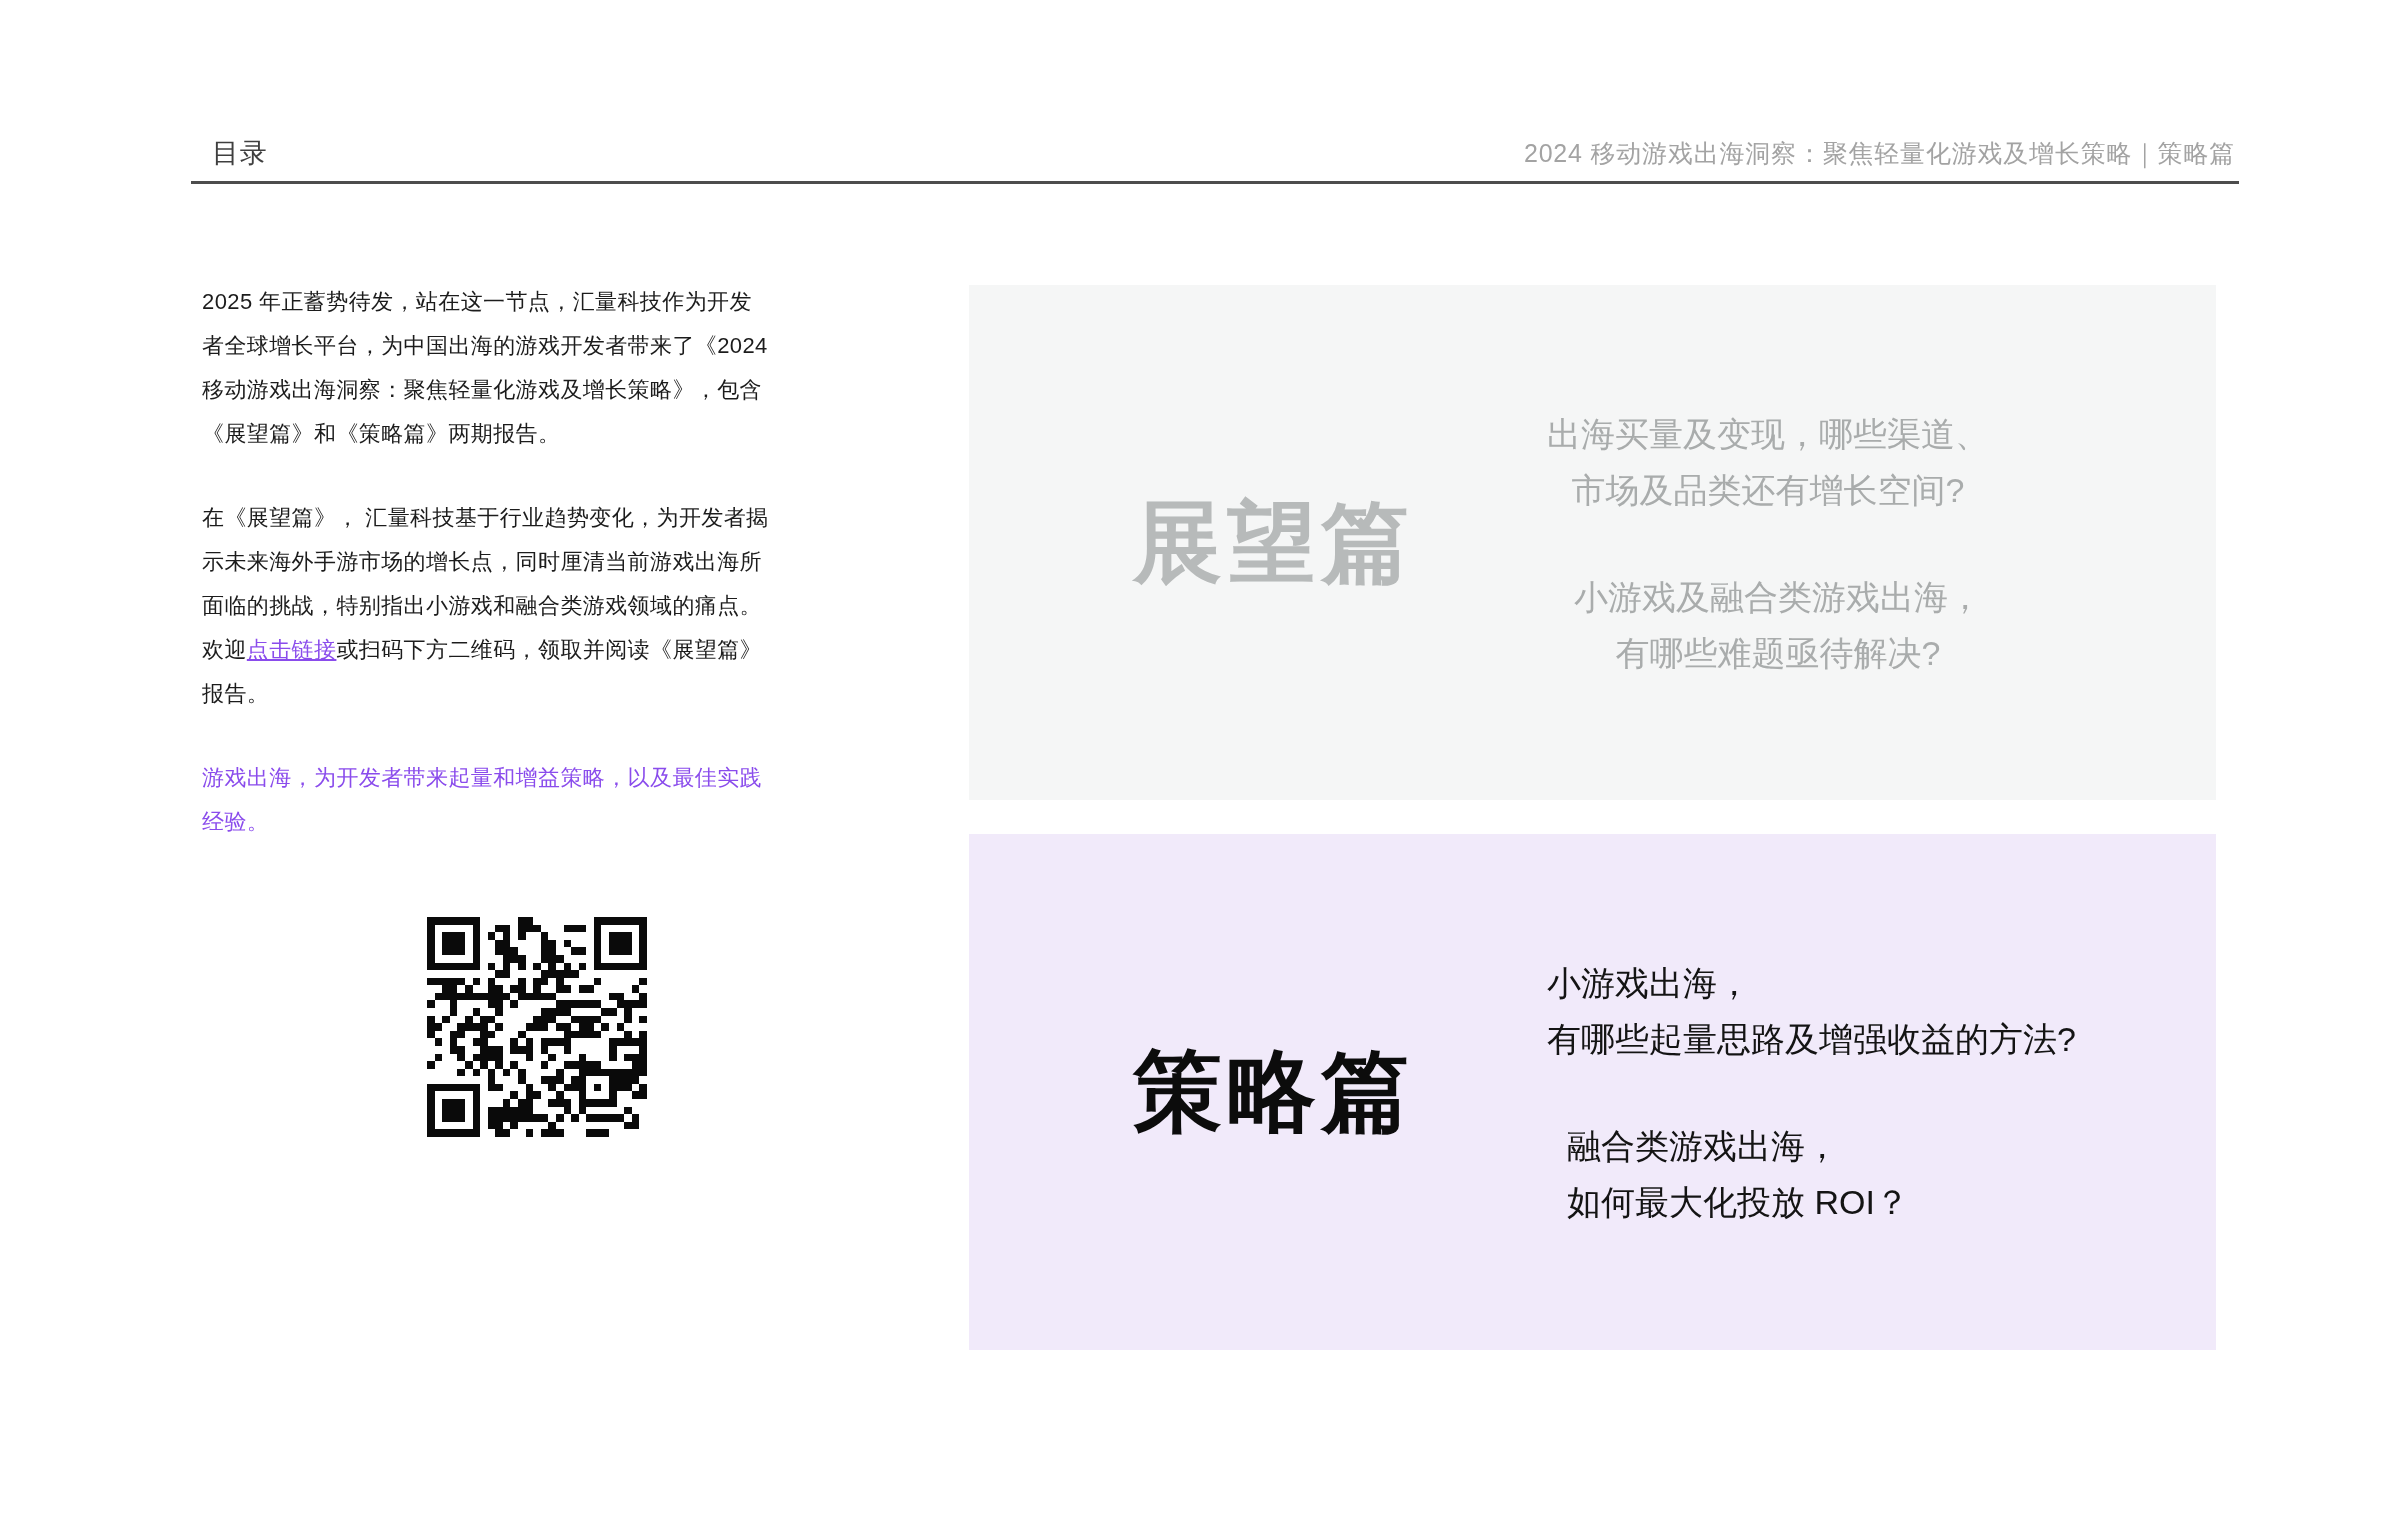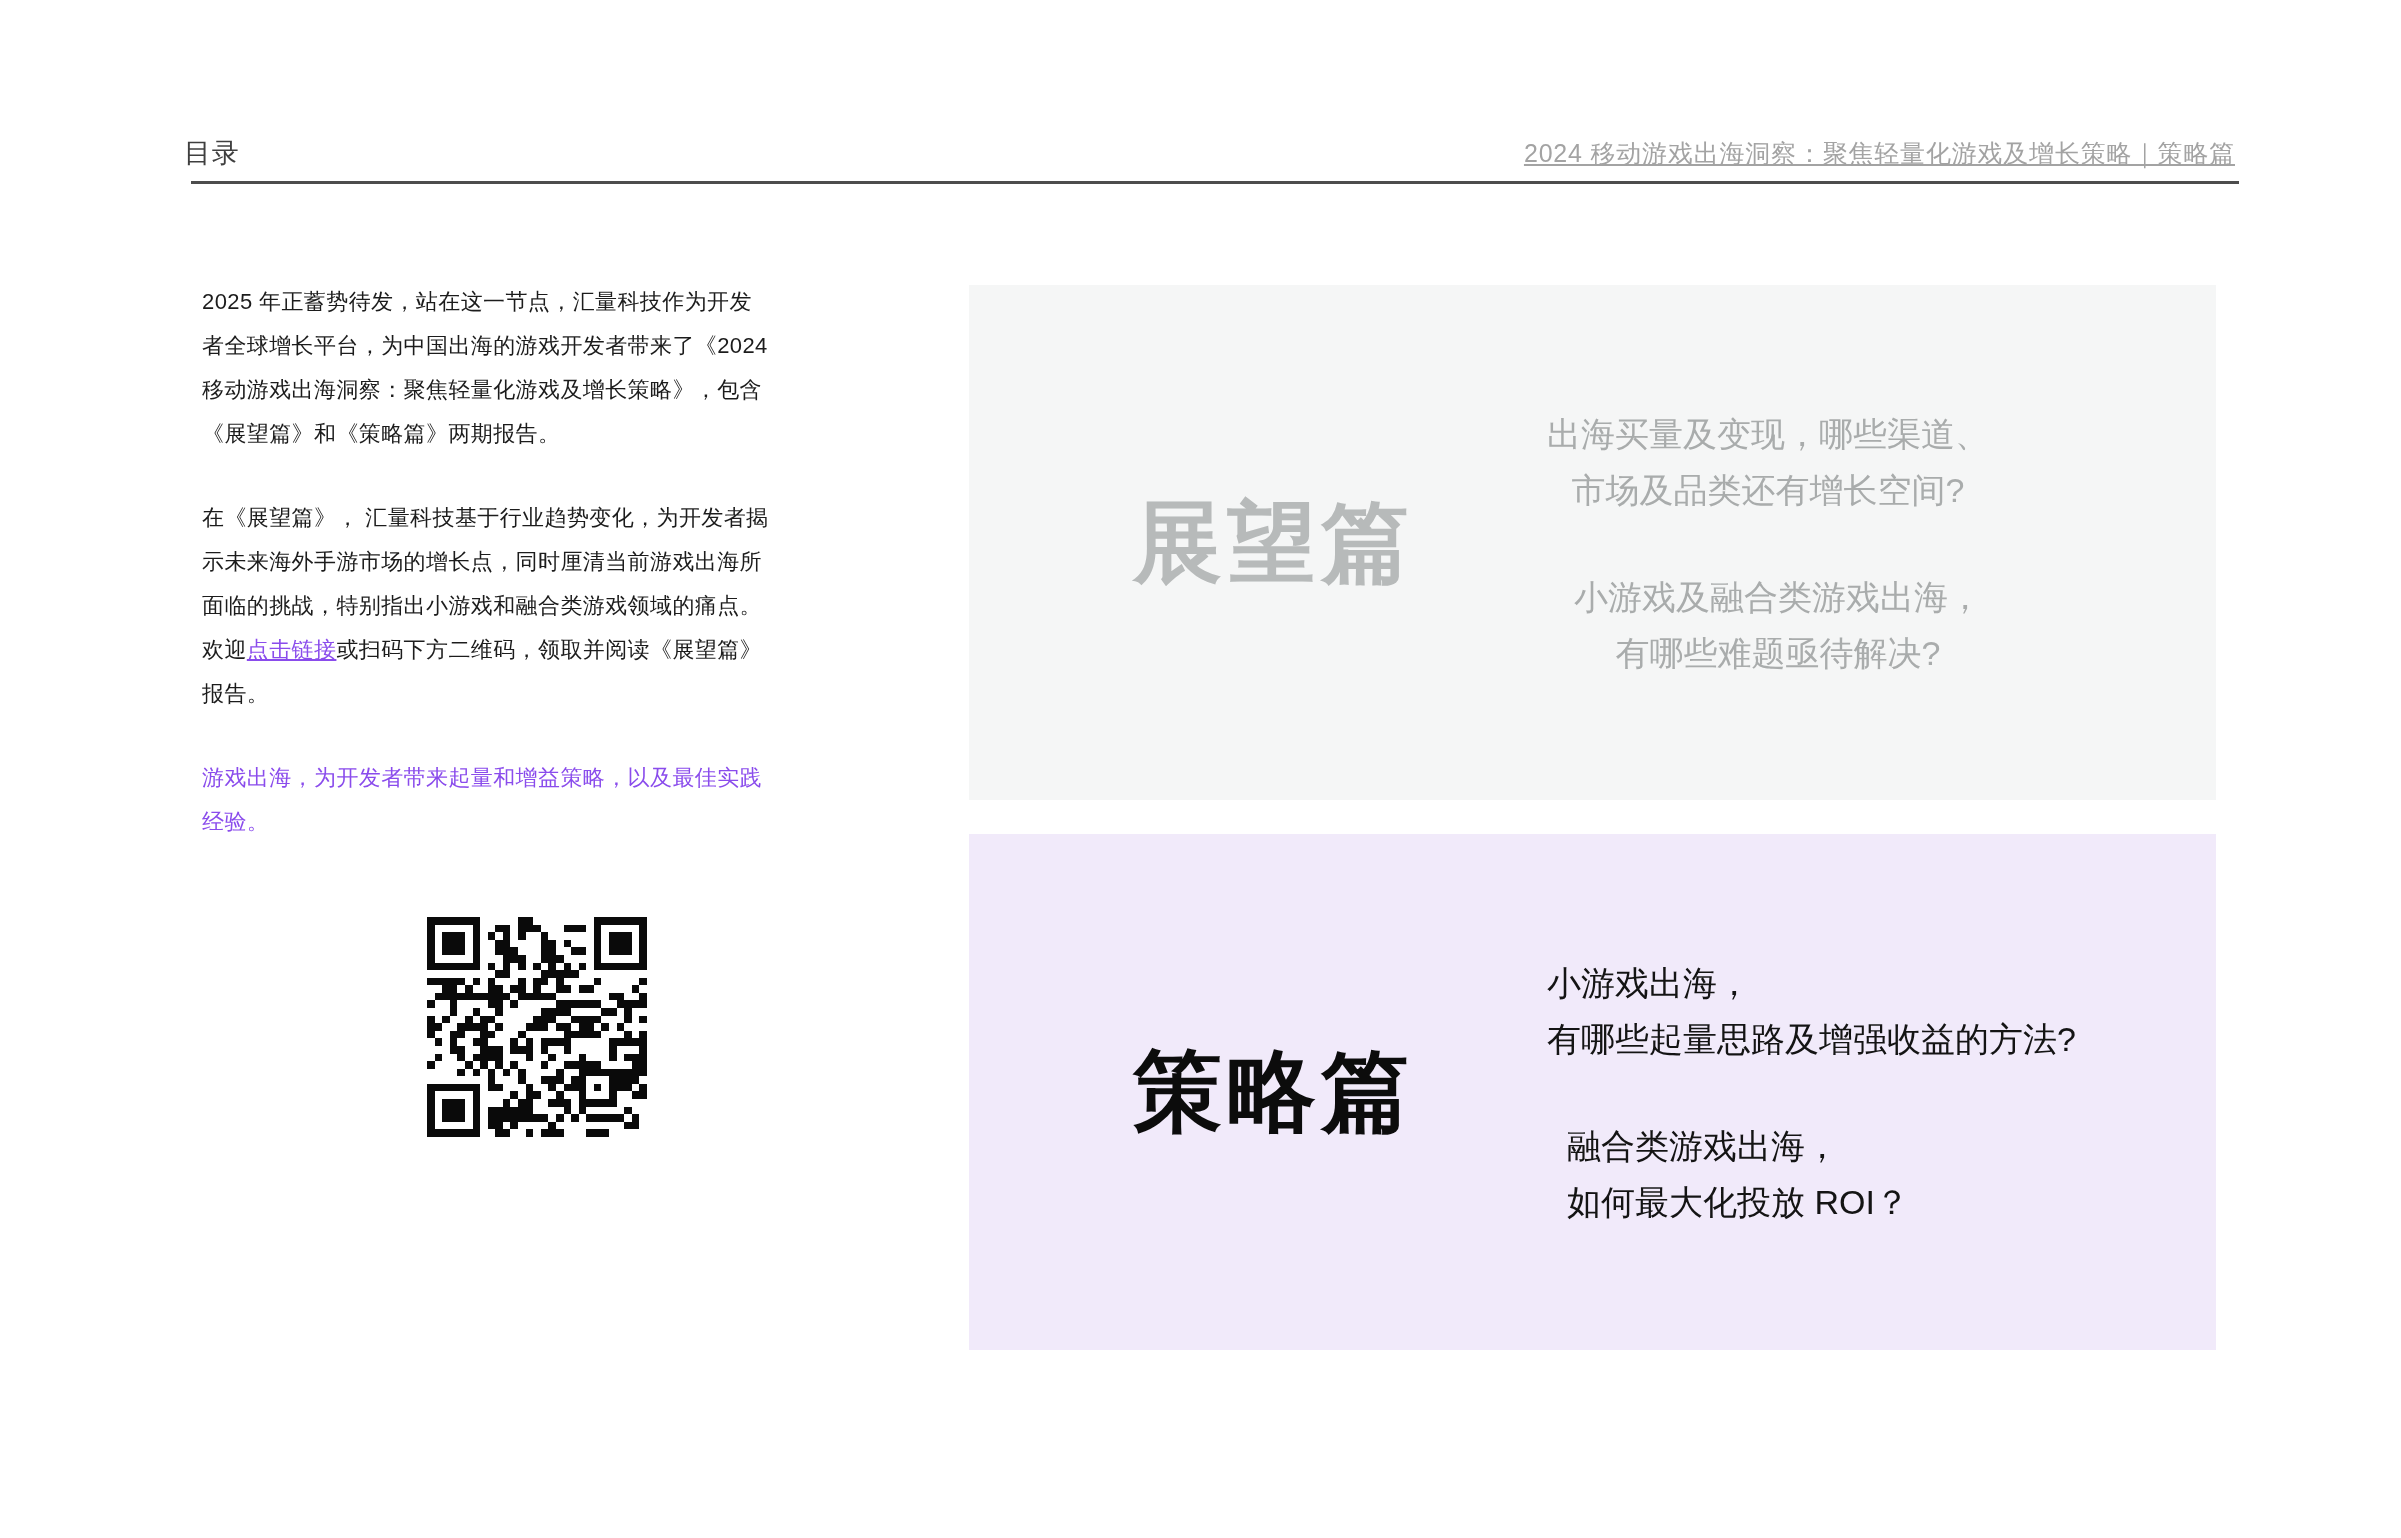--- a/index.html
+++ b/index.html
@@ -5,28 +5,27 @@
   html,body{margin:0;padding:0;background:#ffffff;}
   .page{
     position:relative;
     width:2401px;height:1538px;
     background:#ffffff;
     font-family:"Liberation Sans", sans-serif;
     overflow:hidden;
   }
   
   .toc-label{
-    position:absolute;left:184px;top:135px;
+    position:absolute;left:212px;top:135px;
     font-size:27px;color:#3f3f3f;letter-spacing:0.8px;
   }
   .header-title{
     position:absolute;right:166px;top:137px;
     font-size:25px;color:#a3a3a3;letter-spacing:0.8px;
     text-align:right;
-    text-decoration:underline;
   }
   .header-divider{
     position:absolute;left:191px;right:162px;top:181px;
     height:3.3px;background:#4d4d4d;
   }
   
   .left-col{
     position:absolute;left:186px;top:280px;width:702px;
   }
   .para{

